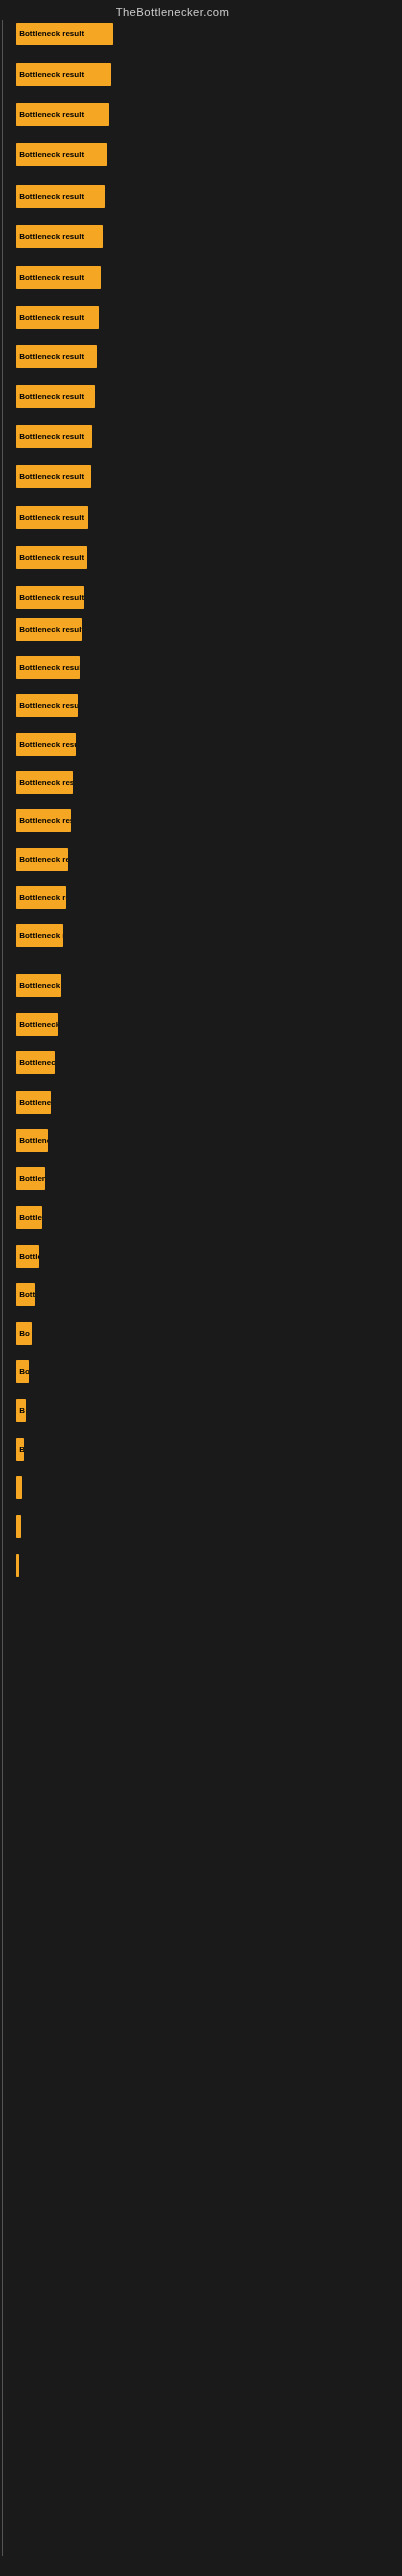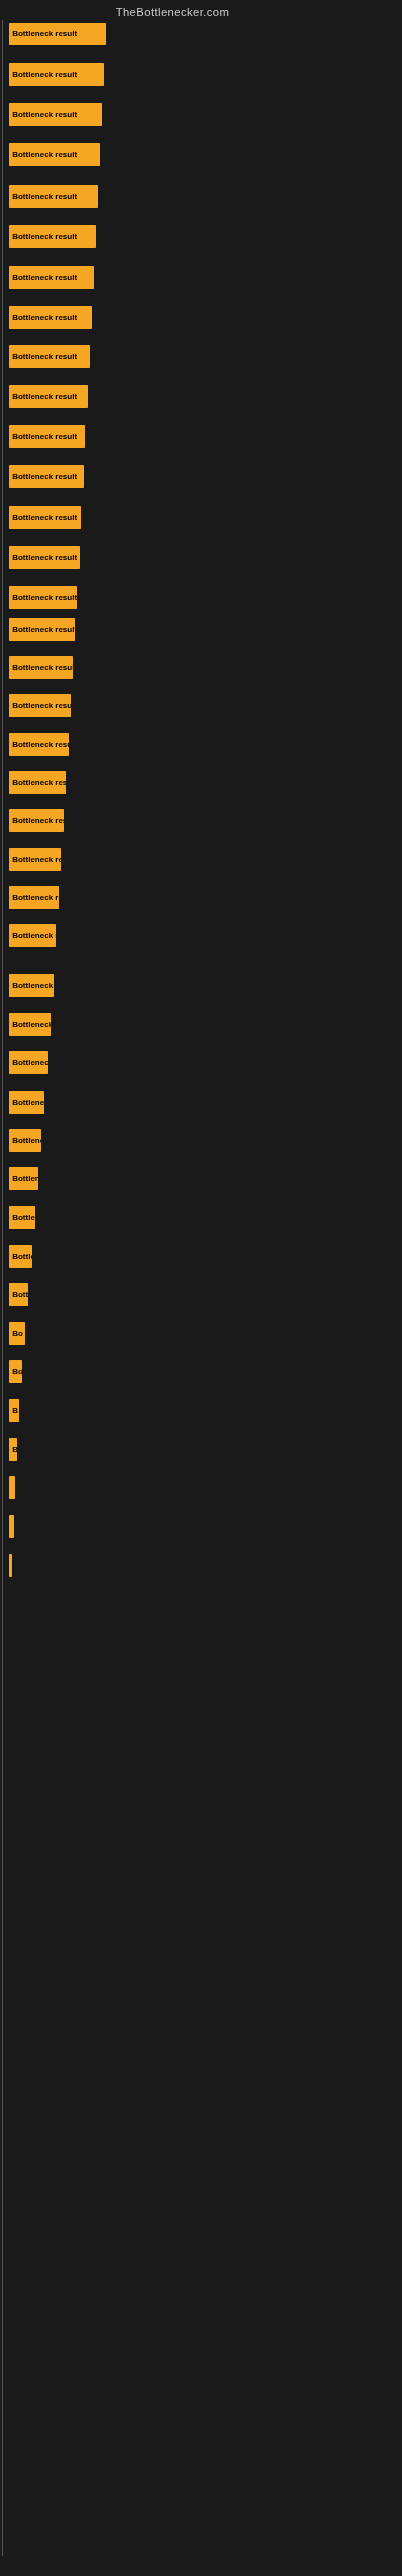--- a/index.html
+++ b/index.html
@@ -22,21 +22,21 @@
       letter-spacing: 0.4px;
     }
     .chart-container {
       position: relative;
       width: 345px;
       height: 2576px;
       background-color: #1a1a1a;
     }
     .bar-item {
       position: absolute;
-      left: 9px;
+      left: 16px;
       height: 22.5px;
       background-color: #f5a623;
       display: flex;
       align-items: center;
       padding-left: 3.2px;
       border-radius: 0.8px;
     }
     .bar-label {
       color: #000000;
       font-size: 8px;

